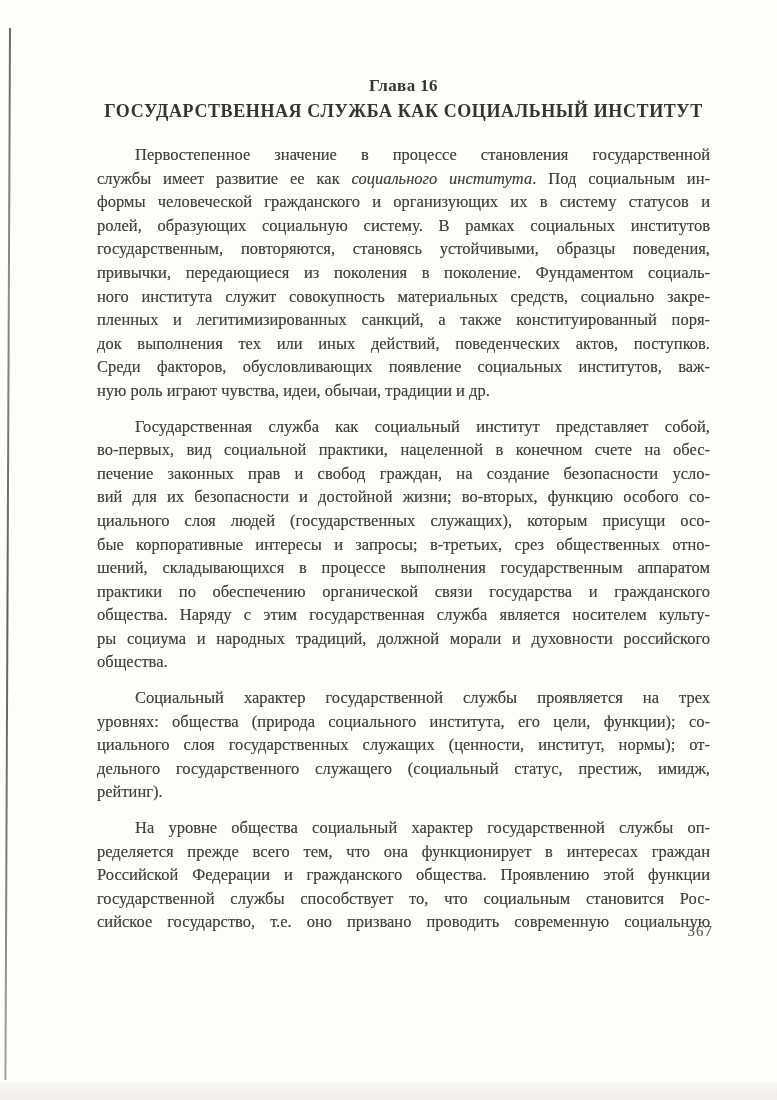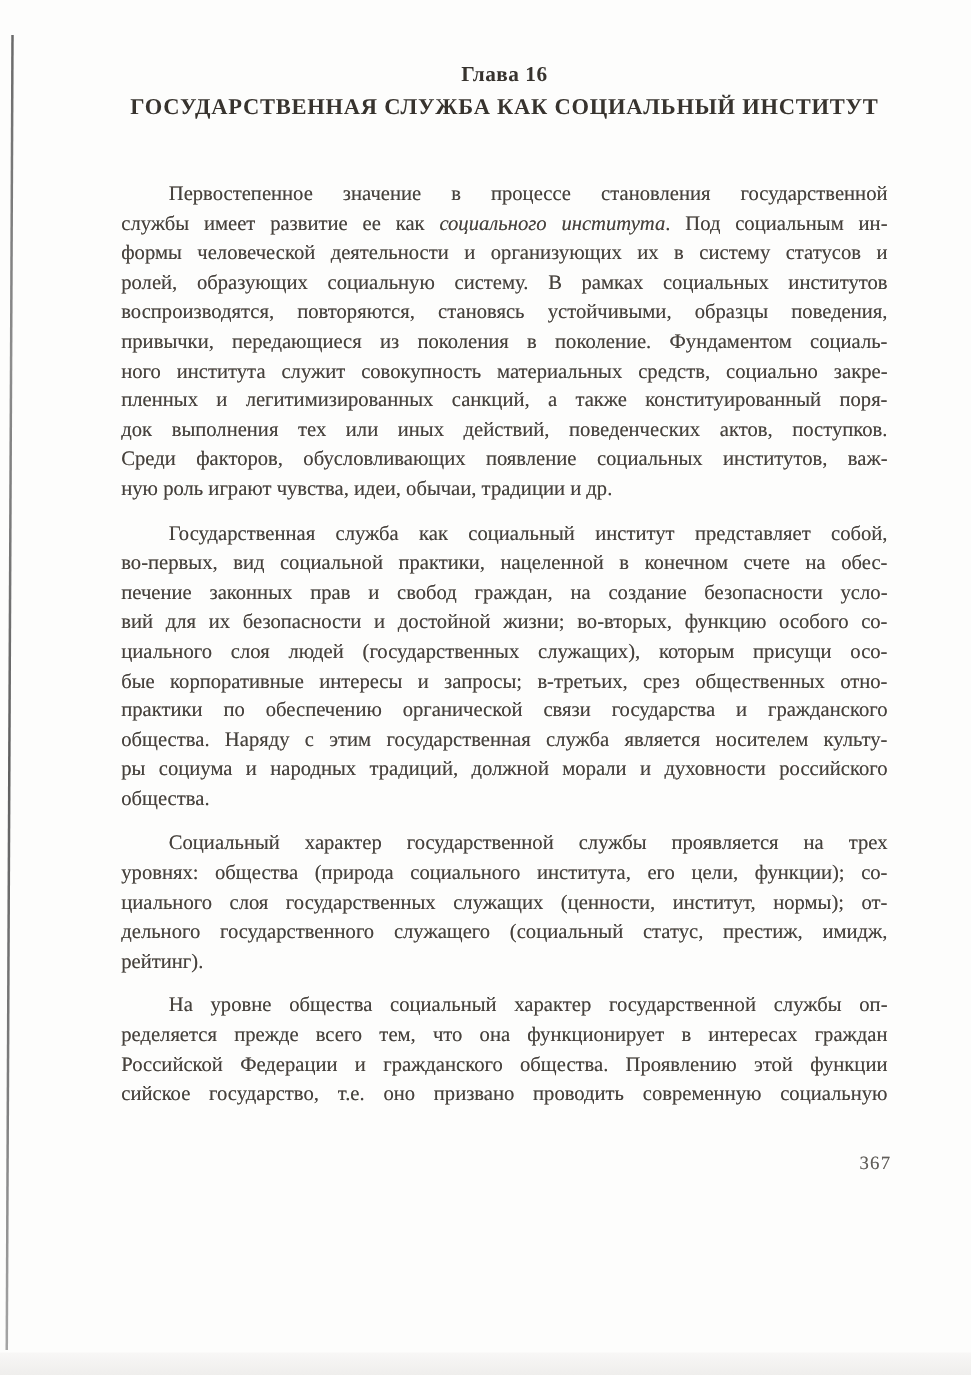--- a/index.html
+++ b/index.html
@@ -29,21 +29,21 @@
     position: absolute;
     left: 0;
     right: 0;
     top: 1082px;
     height: 18px;
     background: linear-gradient(to bottom, #f8f7f6, #efeeec);
   }
   .heading {
     position: absolute;
     left: 85px;
-    top: 50px;
+    top: 76px;
     width: 637px;
     text-align: center;
     color: #37332e;
   }
   .chapter-label {
     font-size: 17px;
     font-weight: bold;
     letter-spacing: 0.4px;
   }
   .chapter-title {
@@ -94,50 +94,52 @@
 
 <div class="heading">
   <div class="chapter-label">Глава 16</div>
   <div class="chapter-title">ГОСУДАРСТВЕННАЯ СЛУЖБА КАК СОЦИАЛЬНЫЙ ИНСТИТУТ</div>
 </div>
 
 <div class="body-text">
     <div class="para">
       <div class="line">Первостепенное значение в процессе становления государственной</div>
       <div class="line">службы имеет развитие ее как <i>социального института</i>. Под социальным ин-</div>
-      <div class="line">формы человеческой деятельности и организующих их в систему статусов и</div>
+      <div class="line">формы человеческой гражданского и организующих их в систему статусов и</div>
       <div class="line">ролей, образующих социальную систему. В рамках социальных институтов</div>
-      <div class="line">воспроизводятся, повторяются, становясь устойчивыми, образцы поведения,</div>
+      <div class="line">государственным, повторяются, становясь устойчивыми, образцы поведения,</div>
       <div class="line">привычки, передающиеся из поколения в поколение. Фундаментом социаль-</div>
       <div class="line">ного института служит совокупность материальных средств, социально закре-</div>
       <div class="line">пленных и легитимизированных санкций, а также конституированный поря-</div>
       <div class="line">док выполнения тех или иных действий, поведенческих актов, поступков.</div>
       <div class="line">Среди факторов, обусловливающих появление социальных институтов, важ-</div>
       <div class="line no-fill">ную роль играют чувства, идеи, обычаи, традиции и др.</div>
     </div>
     <div class="para">
       <div class="line">Государственная служба как социальный институт представляет собой,</div>
       <div class="line">во-первых, вид социальной практики, нацеленной в конечном счете на обес-</div>
       <div class="line">печение законных прав и свобод граждан, на создание безопасности усло-</div>
       <div class="line">вий для их безопасности и достойной жизни; во-вторых, функцию особого со-</div>
       <div class="line">циального слоя людей (государственных служащих), которым присущи осо-</div>
       <div class="line">бые корпоративные интересы и запросы; в-третьих, срез общественных отно-</div>
+      <div class="line">шений, складывающихся в процессе выполнения государственным аппаратом</div>
       <div class="line">практики по обеспечению органической связи государства и гражданского</div>
       <div class="line">общества. Наряду с этим государственная служба является носителем культу-</div>
       <div class="line">ры социума и народных традиций, должной морали и духовности российского</div>
       <div class="line no-fill">общества.</div>
     </div>
     <div class="para">
       <div class="line">Социальный характер государственной службы проявляется на трех</div>
       <div class="line">уровнях: общества (природа социального института, его цели, функции); со-</div>
       <div class="line">циального слоя государственных служащих (ценности, институт, нормы); от-</div>
       <div class="line">дельного государственного служащего (социальный статус, престиж, имидж,</div>
       <div class="line no-fill">рейтинг).</div>
     </div>
     <div class="para">
       <div class="line">На уровне общества социальный характер государственной службы оп-</div>
       <div class="line">ределяется прежде всего тем, что она функционирует в интересах граждан</div>
       <div class="line">Российской Федерации и гражданского общества. Проявлению этой функции</div>
+      <div class="line">государственной службы способствует то, что социальным становится Рос-</div>
       <div class="line">сийское государство, т.е. оно призвано проводить современную социальную</div>
     </div>
   </div>
 
 <div class="page-number">367</div>
 
 </body></html>

